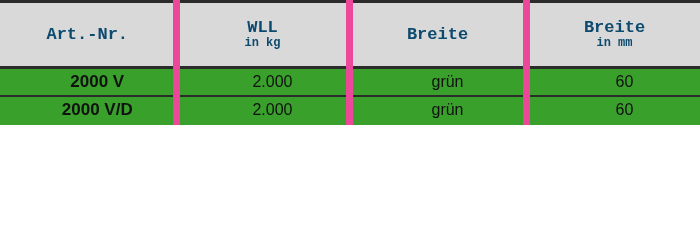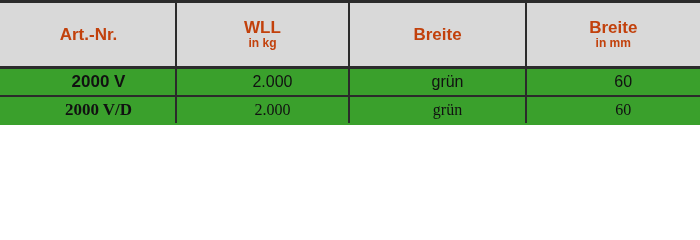--- a/index.html
+++ b/index.html
@@ -27,36 +27,37 @@
   .spec-table col.c3 { width: 177px; }
   .spec-table col.c4 { width: 175px; }
 
   .spec-table th,
   .spec-table td {
     margin: 0;
     padding: 0 4px;
     text-align: center;
     vertical-align: middle;
     box-sizing: border-box;
-    border-left: 2px solid #ec4899;
+    border-left: 7px solid #ec4899;
     border-right: 2px solid #2b2b2b;
     line-height: 1.12;
   }
 
   
   .header-row {
     height: 66px;
   }
   .header-row th {
     background: #d9d9d9;
-    color: #c2410c;
+    color: #0c4a6e;
     font-size: 17px;
     font-weight: bold;
     border-top: 3px solid #2b2b2b;
     border-bottom: 3px solid #2b2b2b;
+    font-family: Liberation Mono, monospace;
   }
   .header-row th:first-child {
     border-left: 2px solid #d9d9d9;
   }
   .header-row th:last-child {
     border-right: 3px solid #2b2b2b;
   }
   .header-line {
     display: block;
     white-space: nowrap;
@@ -81,21 +82,20 @@
   .data-row td:first-child {
     font-weight: bold;
     font-size: 17px;
     border-left: 2px solid #3aa02c;
   }
   .data-row td:last-child {
     border-right: 3px solid #2b2b2b;
   }
   .data-row.last-row td {
     border-bottom: 2px solid #3aa02c;
-    font-family: Liberation Serif, serif;
   }
 </style>
 </head>
 <body>
 
 <table class="spec-table">
   <colgroup>
     <col class="c1">
       <col class="c2">
       <col class="c3">

